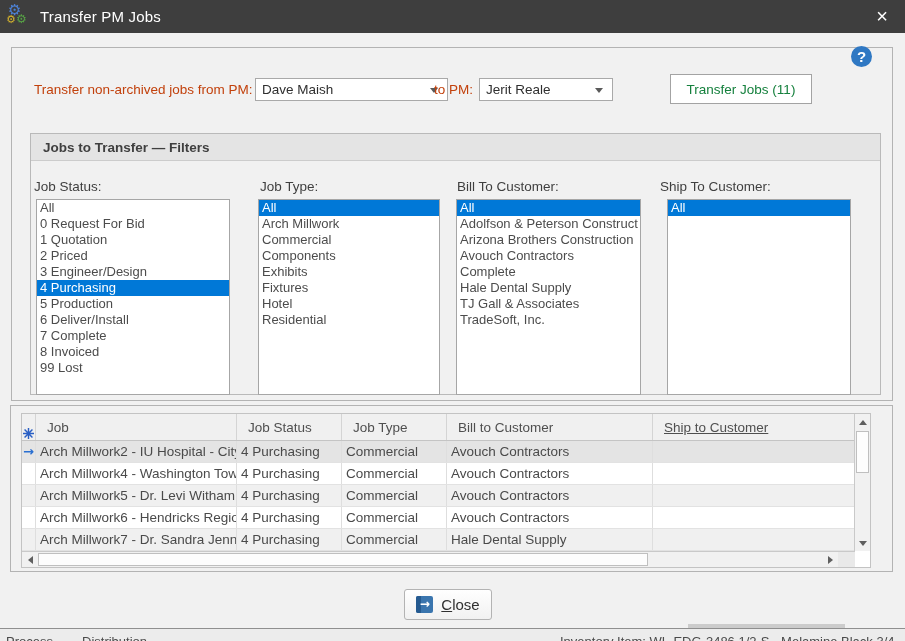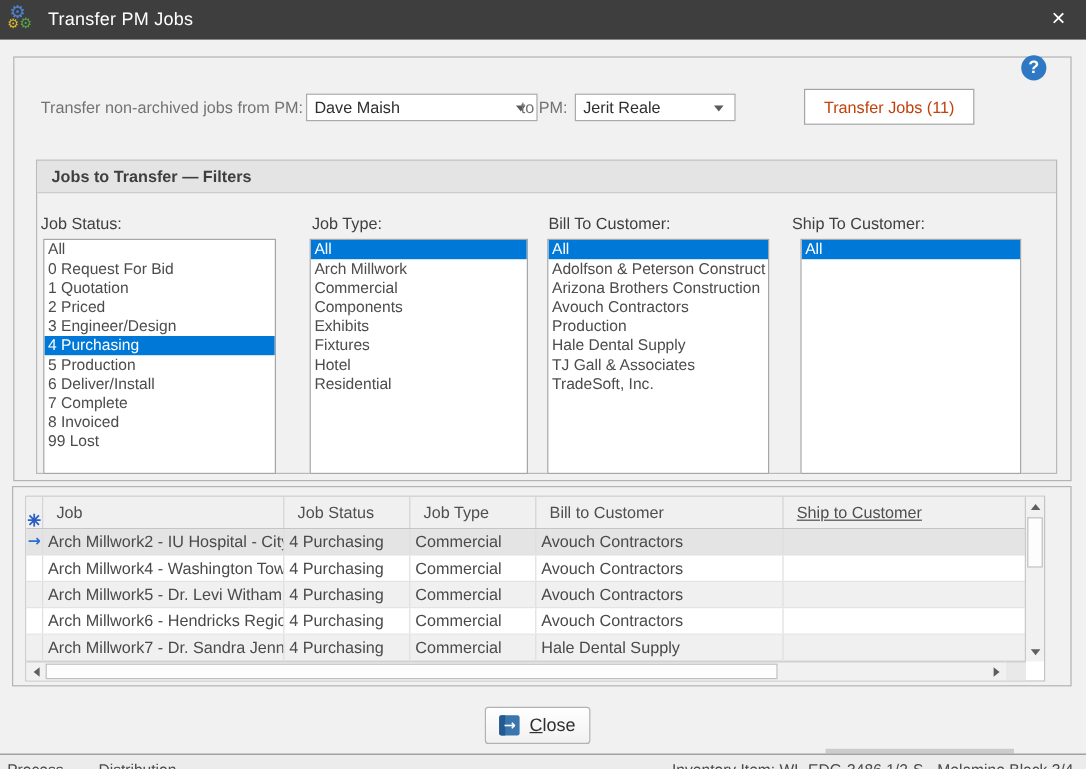--- a/index.html
+++ b/index.html
@@ -11,28 +11,28 @@
   .gears { position:relative; width:24px; height:24px; margin-left:7px; }
   .gear { position:absolute; line-height:1; font-family:"DejaVu Sans", sans-serif; }
   .gear.g1 { left:1px; top:-2px; font-size:15px; color:#4d82d6; }
   .gear.g2 { left:-1px; top:9px; font-size:11px; color:#d8b62e; }
   .gear.g3 { left:9px; top:8px; font-size:12px; color:#57a345; }
   .title-text { color:#ffffff; font-size:15px; margin-left:9px; letter-spacing:.2px; }
   .close-x { position:absolute; right:0; top:0; width:46px; height:33px; display:flex; align-items:center; justify-content:center; color:#ffffff; font-size:20px; cursor:default; }
 
   
   .top-panel { position:absolute; left:11px; top:47px; width:882px; height:354px; border:1px solid #b3b3b3; background:#f1f1f1; }
-  .form-label { position:absolute; font-size:13.5px; color:#737373; white-space:nowrap; }
+  .form-label { position:absolute; font-size:13.5px; color:#c2410c; white-space:nowrap; }
   .lbl-from { left:34px; top:82px; }
   .lbl-to   { left:434px; top:82px; }
   .combo { position:absolute; top:78px; height:23px; background:#ffffff; border:1px solid #a9a9a9; font-size:13.5px; color:#2f2f2f; display:flex; align-items:center; padding:0 20px 0 6px; white-space:nowrap; overflow:hidden; }
   .combo-from { left:255px; width:193px; }
   .combo-to   { left:479px; width:134px; }
   .combo .arrow { position:absolute; right:9px; top:9px; width:0; height:0; border-left:4px solid transparent; border-right:4px solid transparent; border-top:5px solid #5a5a5a; }
-  .transfer-btn { position:absolute; left:670px; top:74px; width:142px; height:30px; background:#ffffff; border:1px solid #a3a3a3; font-size:13.5px; color:#c2410c; display:flex; align-items:center; justify-content:center; }
+  .transfer-btn { position:absolute; left:670px; top:74px; width:142px; height:30px; background:#ffffff; border:1px solid #a3a3a3; font-size:13.5px; color:#15803d; display:flex; align-items:center; justify-content:center; }
   .help { position:absolute; left:851px; top:46px; width:21px; height:21px; border-radius:50%; background:#2f78c3; color:#ffffff; font-weight:bold; font-size:15px; display:flex; align-items:center; justify-content:center; }
 
   
   .groupbox { position:absolute; left:30px; top:133px; width:851px; height:262px; border:1px solid #b9b9b9; background:#f1f1f1; }
   .groupbox-header { height:27px; background:#e4e4e4; border-bottom:1px solid #cccccc; font-weight:bold; font-size:13.5px; color:#3f3f3f; display:flex; align-items:center; padding-left:12px; }
   .filter-label { position:absolute; top:179px; font-size:13.5px; color:#3f3f3f; }
   .fl-1 { left:34px; } .fl-2 { left:260px; } .fl-3 { left:457px; } .fl-4 { left:660px; }
   .listbox { position:absolute; top:199px; height:196px; background:#ffffff; border:1px solid #a6a6a6; overflow:hidden; font-size:13px; color:#4c4c4c; }
   .lb-1 { left:36px; width:194px; } .lb-2 { left:258px; width:182px; }
   .lb-3 { left:456px; width:185px; } .lb-4 { left:667px; width:184px; }
@@ -144,21 +144,21 @@
     <div class="item">Fixtures</div>
     <div class="item">Hotel</div>
     <div class="item">Residential</div>
   </div>
 
   <div class="listbox lb-3">
     <div class="item selected">All</div>
     <div class="item">Adolfson &amp; Peterson Construct</div>
     <div class="item">Arizona Brothers Construction</div>
     <div class="item">Avouch Contractors</div>
-    <div class="item">Production</div>
+    <div class="item">Complete</div>
     <div class="item">Hale Dental Supply</div>
     <div class="item">TJ Gall &amp; Associates</div>
     <div class="item">TradeSoft, Inc.</div>
   </div>
 
   <div class="listbox lb-4">
     <div class="item selected">All</div>
   </div>
 
   <div class="grid-panel">

